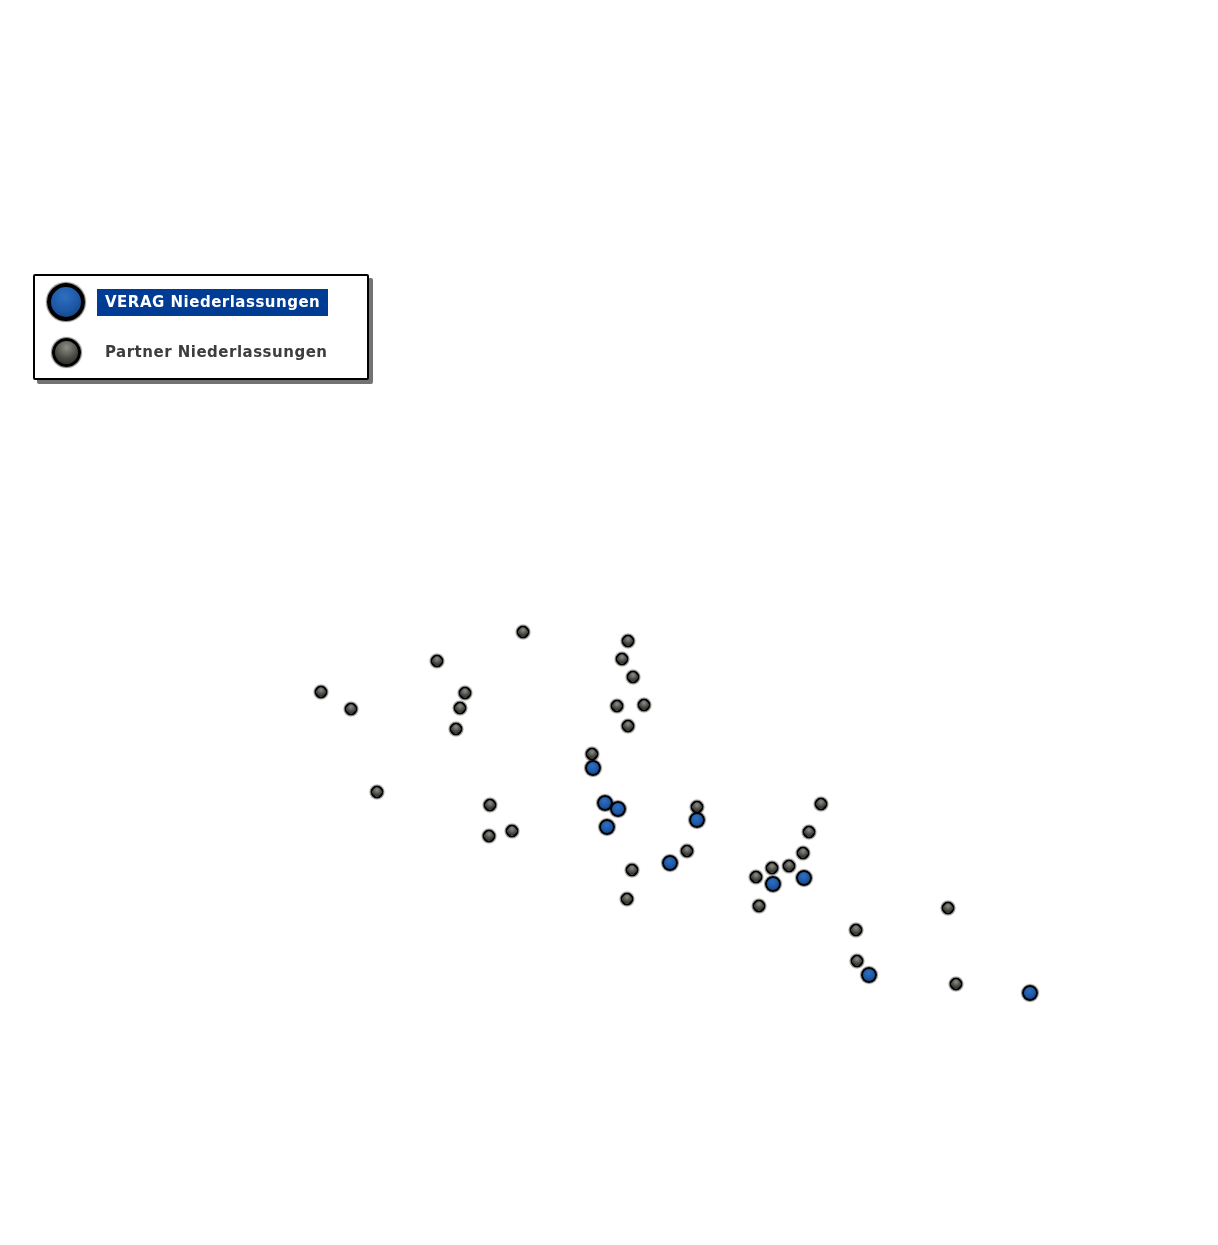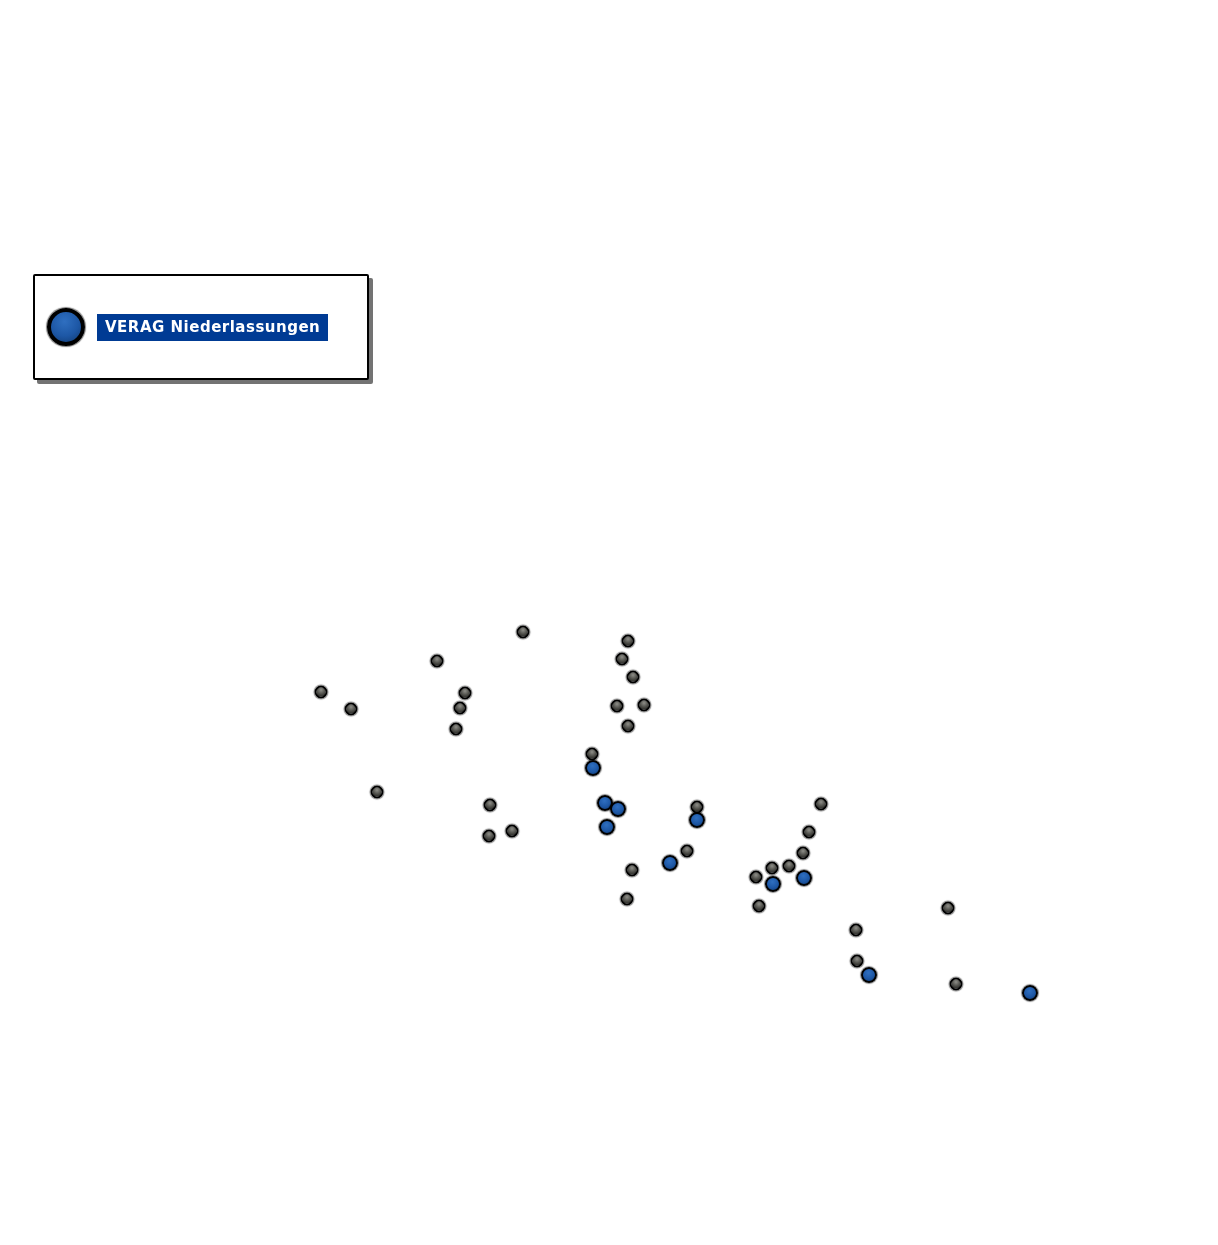--- a/index.html
+++ b/index.html
@@ -167,15 +167,21 @@
       <div class="marker verag" style="left: 1030px; top: 993px;"></div>
     </div>
 
   <div class="legend">
     <div class="legend-row">
       <span class="legend-dot-col">
         <span class="dot dot-verag"></span>
       </span>
       <span class="legend-badge">VERAG Niederlassungen</span>
     </div>
+    <div class="legend-row">
+      <span class="legend-dot-col">
+        <span class="dot dot-partner"></span>
+      </span>
+      <span class="legend-plain">Partner Niederlassungen</span>
+    </div>
   </div>
 
 </div>
 
 </body></html>

